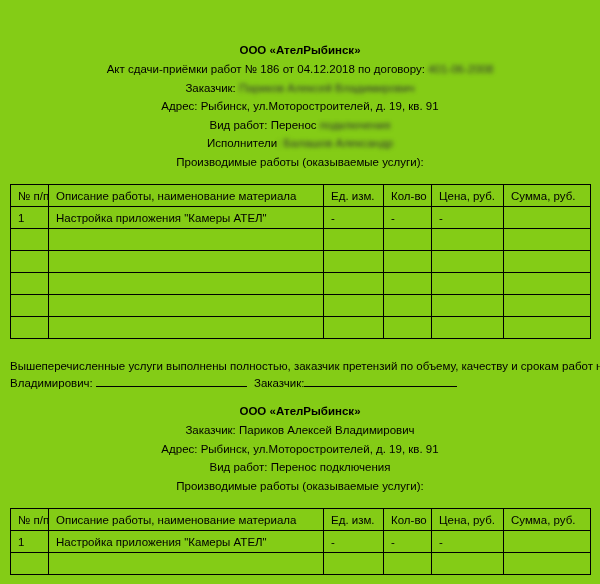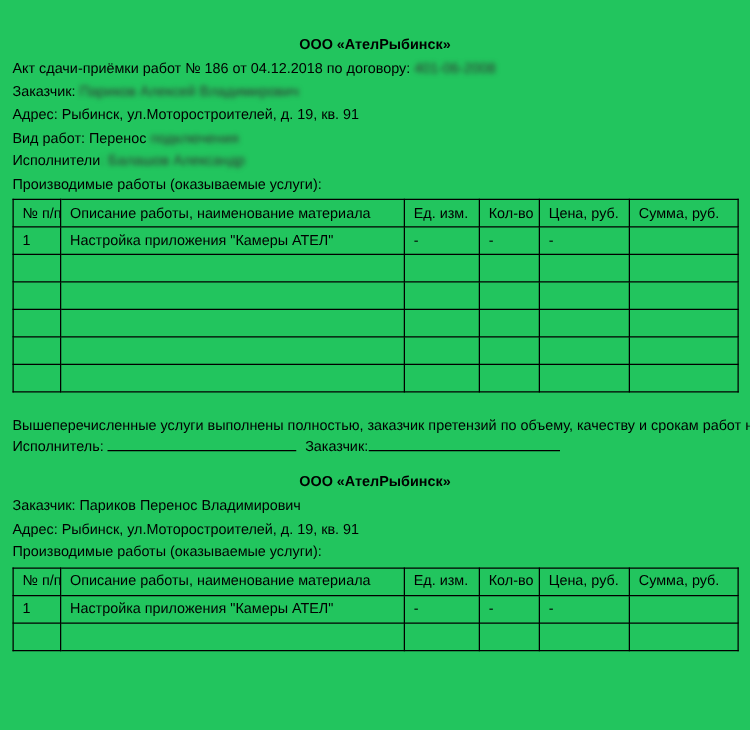--- a/index.html
+++ b/index.html
@@ -11,45 +11,46 @@
     width: 600px;
     height: 584px;
     overflow: hidden;
     color: #000000;
     font-family: "Liberation Sans", sans-serif;
     font-size: 11.5px;
   }
   .page {
     width: 600px;
     height: 584px;
-    padding: 30px 10px 0 10px;
+    padding: 44px 10px 0 10px;
     box-sizing: border-box;
     overflow: hidden;
-    background: #22c55e;
+    background: #84cc16;
   }
   .doc-title {
     text-align: center;
     font-weight: 700;
     line-height: 12px;
     margin: 0 0 4px 0;
   }
   .info p {
     margin: 0;
     line-height: 18.5px;
     white-space: nowrap;
+    text-align: center;
   }
   .redacted {
     filter: blur(2.1px);
     color: #333333;
   }
   table.works-table {
     border-collapse: collapse;
     table-layout: fixed;
     width: 580px;
-    margin-top: 2px;
+    margin-top: 13px;
   }
   table.works-table th,
   table.works-table td {
     border: 1px solid #000000;
     height: 21px;
     padding: 0 0 0 7px;
     font-weight: 400;
     font-size: 11.5px;
     text-align: left;
     vertical-align: middle;
@@ -161,29 +162,30 @@
             <td></td>
             <td></td>
             <td></td>
             <td></td>
             <td></td>
           </tr>
     </tbody>
       </table>
 
     <p class="footer-claim">Вышеперечисленные услуги выполнены полностью, заказчик претензий по объему, качеству и срокам работ не имеет.</p>
-    <p class="sig-row"><span>Исполнитель: </span><span class="sig-underline executor"></span><span class="sig-gap"></span><span>Заказчик:</span><span class="sig-underline customer"></span></p>
+    <p class="sig-row"><span>Владимирович: </span><span class="sig-underline executor"></span><span class="sig-gap"></span><span>Заказчик:</span><span class="sig-underline customer"></span></p>
   </section>
 
   <section class="copy copy-2">
     <p class="doc-title">ООО «АтелРыбинск»</p>
 
     <div class="info">
-      <p><span>Заказчик: </span><span>Париков Перенос Владимирович</span></p>
+      <p><span>Заказчик: </span><span>Париков Алексей Владимирович</span></p>
       <p>Адрес: Рыбинск, ул.Моторостроителей, д. 19, кв. 91</p>
+      <p><span>Вид работ: Перенос </span><span>подключения</span></p>
       <p>Производимые работы (оказываемые услуги):</p>
     </div>
 
     <table class="works-table">
       <colgroup>
         <col style="width:38px">
           <col style="width:275px">
           <col style="width:60px">
         <col style="width:48px">
           <col style="width:72px">

